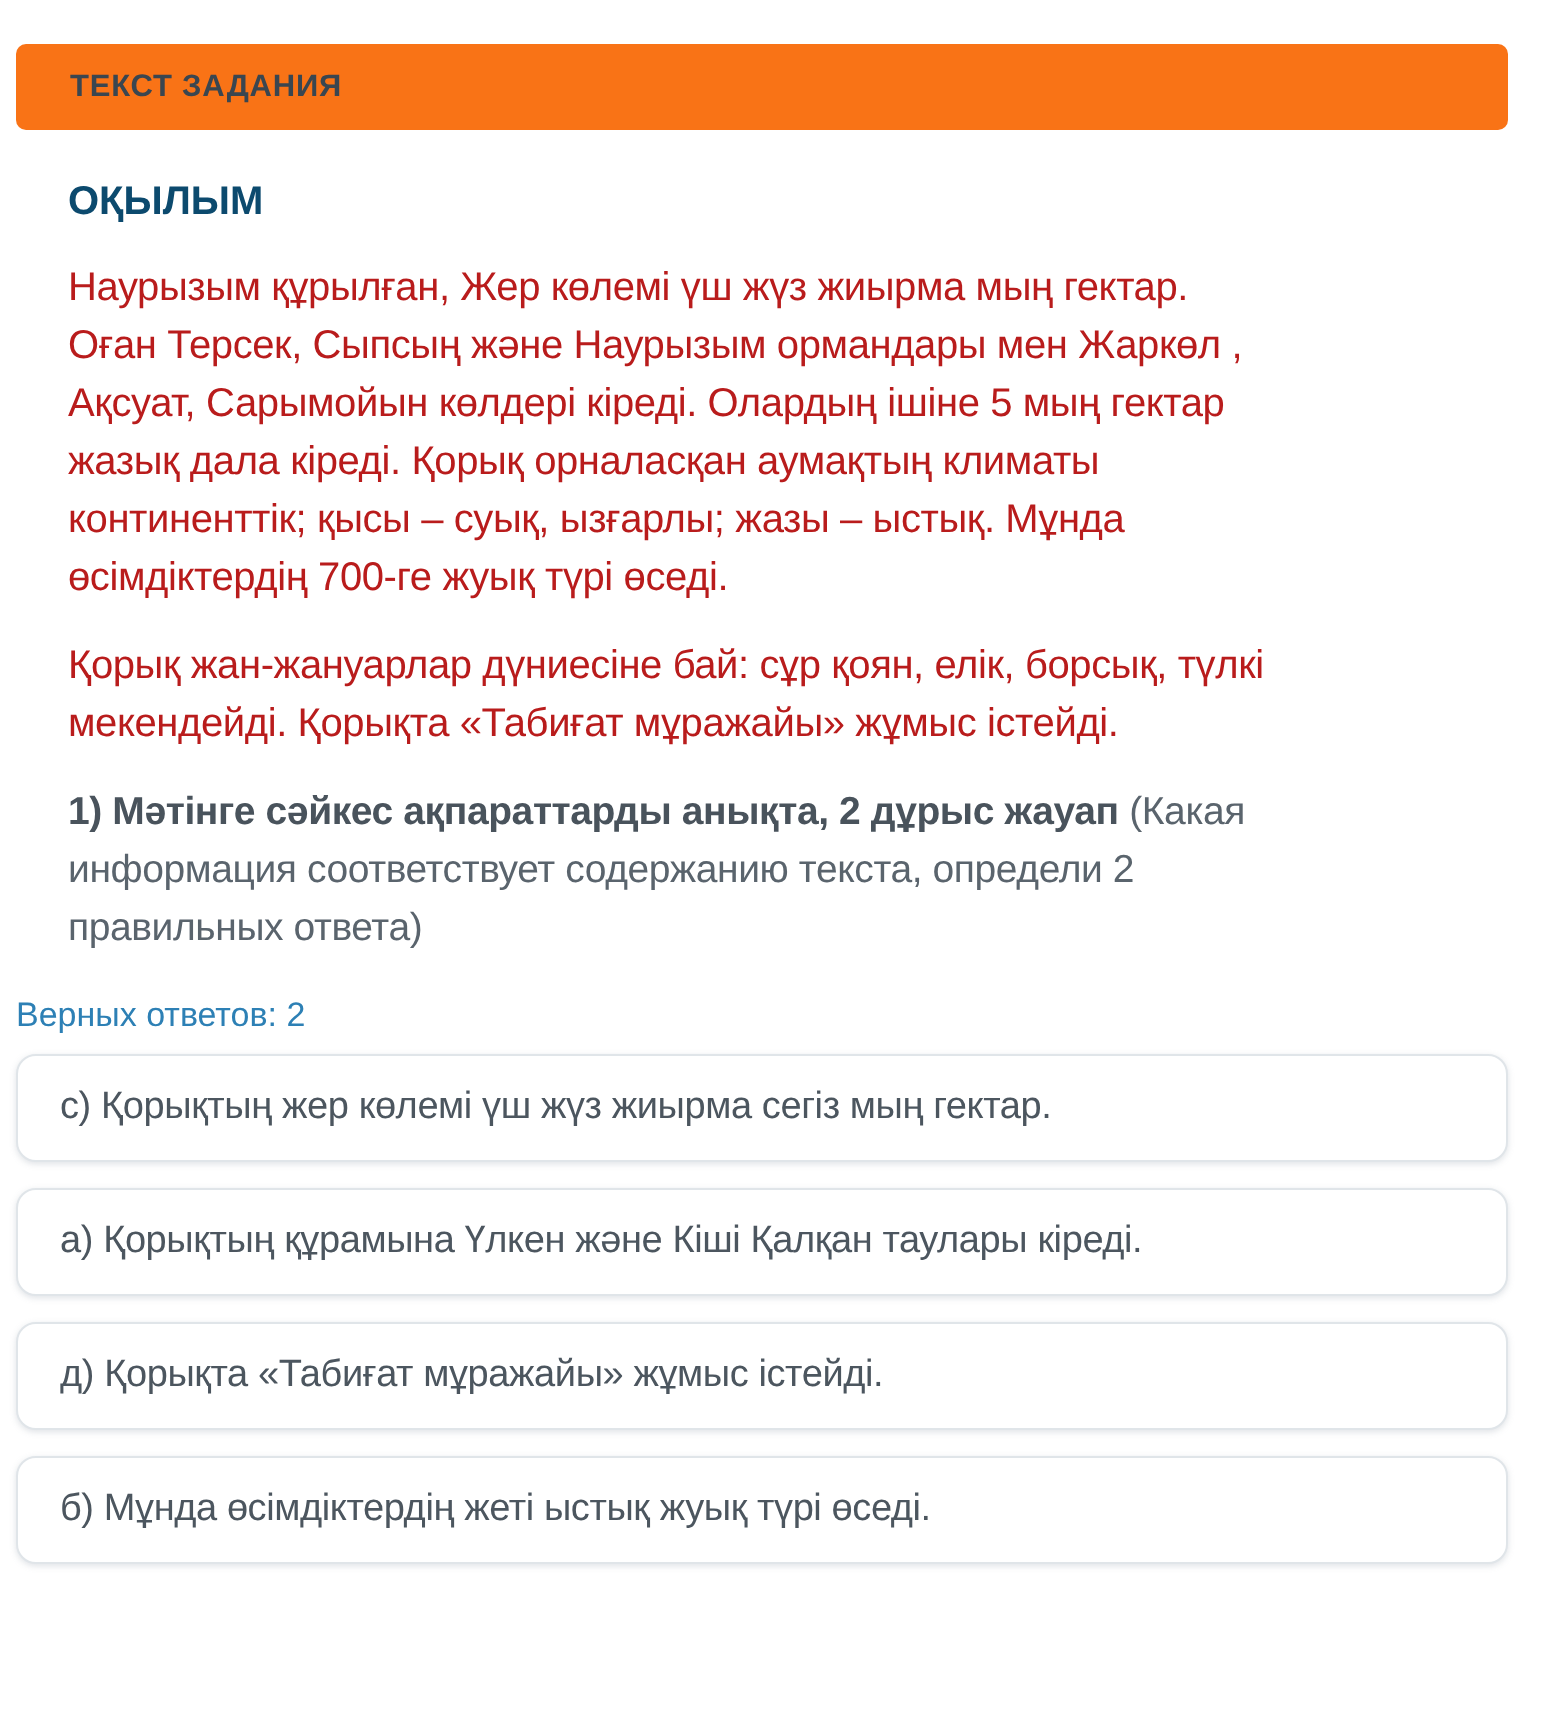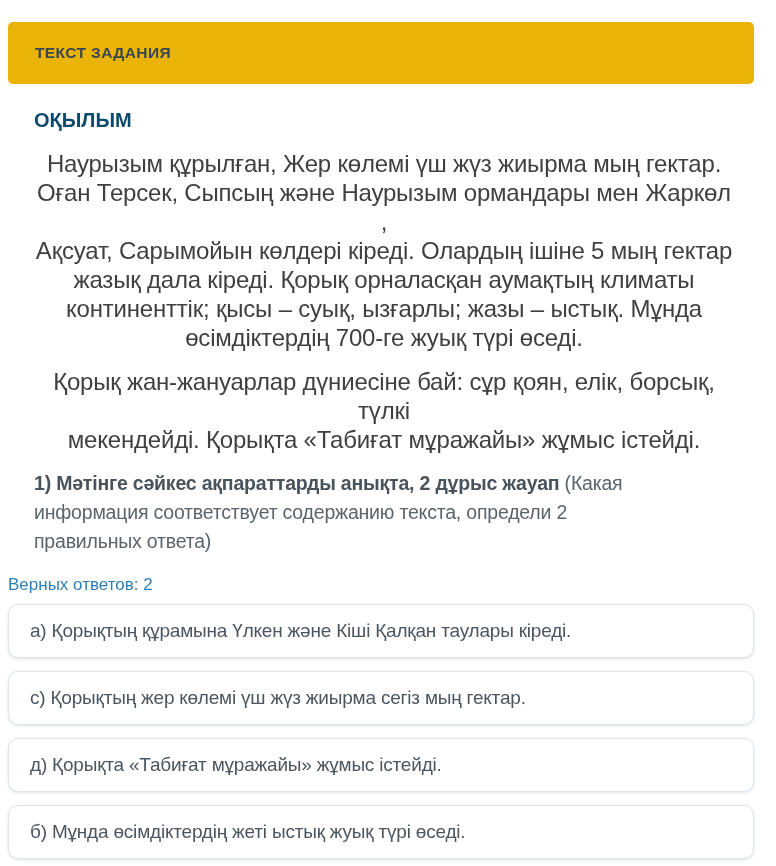--- a/index.html
+++ b/index.html
@@ -5,22 +5,22 @@
   * { margin: 0; padding: 0; box-sizing: border-box; }
   html, body {
     width: 776px;
     background: #ffffff;
     font-family: "Liberation Sans", sans-serif;
   }
   body { min-height: 866px; overflow: hidden; }
 
   .task-header {
     margin: 22px 22px 0 8px;
-    height: 62px;
-    background: #eab308;
+    height: 43px;
+    background: #f97316;
     border-radius: 5px;
     display: flex;
     align-items: center;
     padding-left: 27px;
   }
   .task-header .title {
     font-size: 15.5px;
     font-weight: bold;
     letter-spacing: 0.4px;
     color: #3a4650;
@@ -40,27 +40,26 @@
   .instruction {
     font-size: 19.5px;
     line-height: 27px;
     margin-bottom: 16px;
     letter-spacing: -0.2px;
   }
   .instruction .b { font-weight: bold; color: #454f59; }
   .instruction .n { color: #5a646d; }
 
   .body-text {
-    font-size: 24px;
+    font-size: 20px;
     line-height: 29px;
-    color: #404040;
+    color: #b91c1c;
     letter-spacing: -0.2px;
     white-space: pre-line;
     margin-bottom: 15px;
-    text-align: center;
   }
 
   .question {
     font-size: 19.5px;
     line-height: 29px;
     letter-spacing: -0.2px;
     white-space: pre-line;
     margin-bottom: 16px;
   }
   .question .b { font-weight: bold; color: #49535c; margin-top: 44px; }
@@ -120,25 +119,25 @@
 информация соответствует содержанию текста, определи 2
 правильных ответа)</span></p>
 
 </div>
 
 <div class="correct-count">Верных ответов: 2</div>
 
 <div class="answers">
 
   <div class="answer-card">
-    <span class="answer-label">а) Қорықтың құрамына Үлкен және Кіші Қалқан таулары кіреді.</span>
+    <span class="answer-label">с) Қорықтың жер көлемі үш жүз жиырма сегіз мың гектар.</span>
   </div>
 
   <div class="answer-card">
-    <span class="answer-label">с) Қорықтың жер көлемі үш жүз жиырма сегіз мың гектар.</span>
+    <span class="answer-label">а) Қорықтың құрамына Үлкен және Кіші Қалқан таулары кіреді.</span>
   </div>
 
   <div class="answer-card">
     <span class="answer-label">д) Қорықта «Табиғат мұражайы» жұмыс істейді.</span>
   </div>
 
   <div class="answer-card">
     <span class="answer-label">б) Мұнда өсімдіктердің жеті ыстық жуық түрі өседі.</span>
   </div>
 

